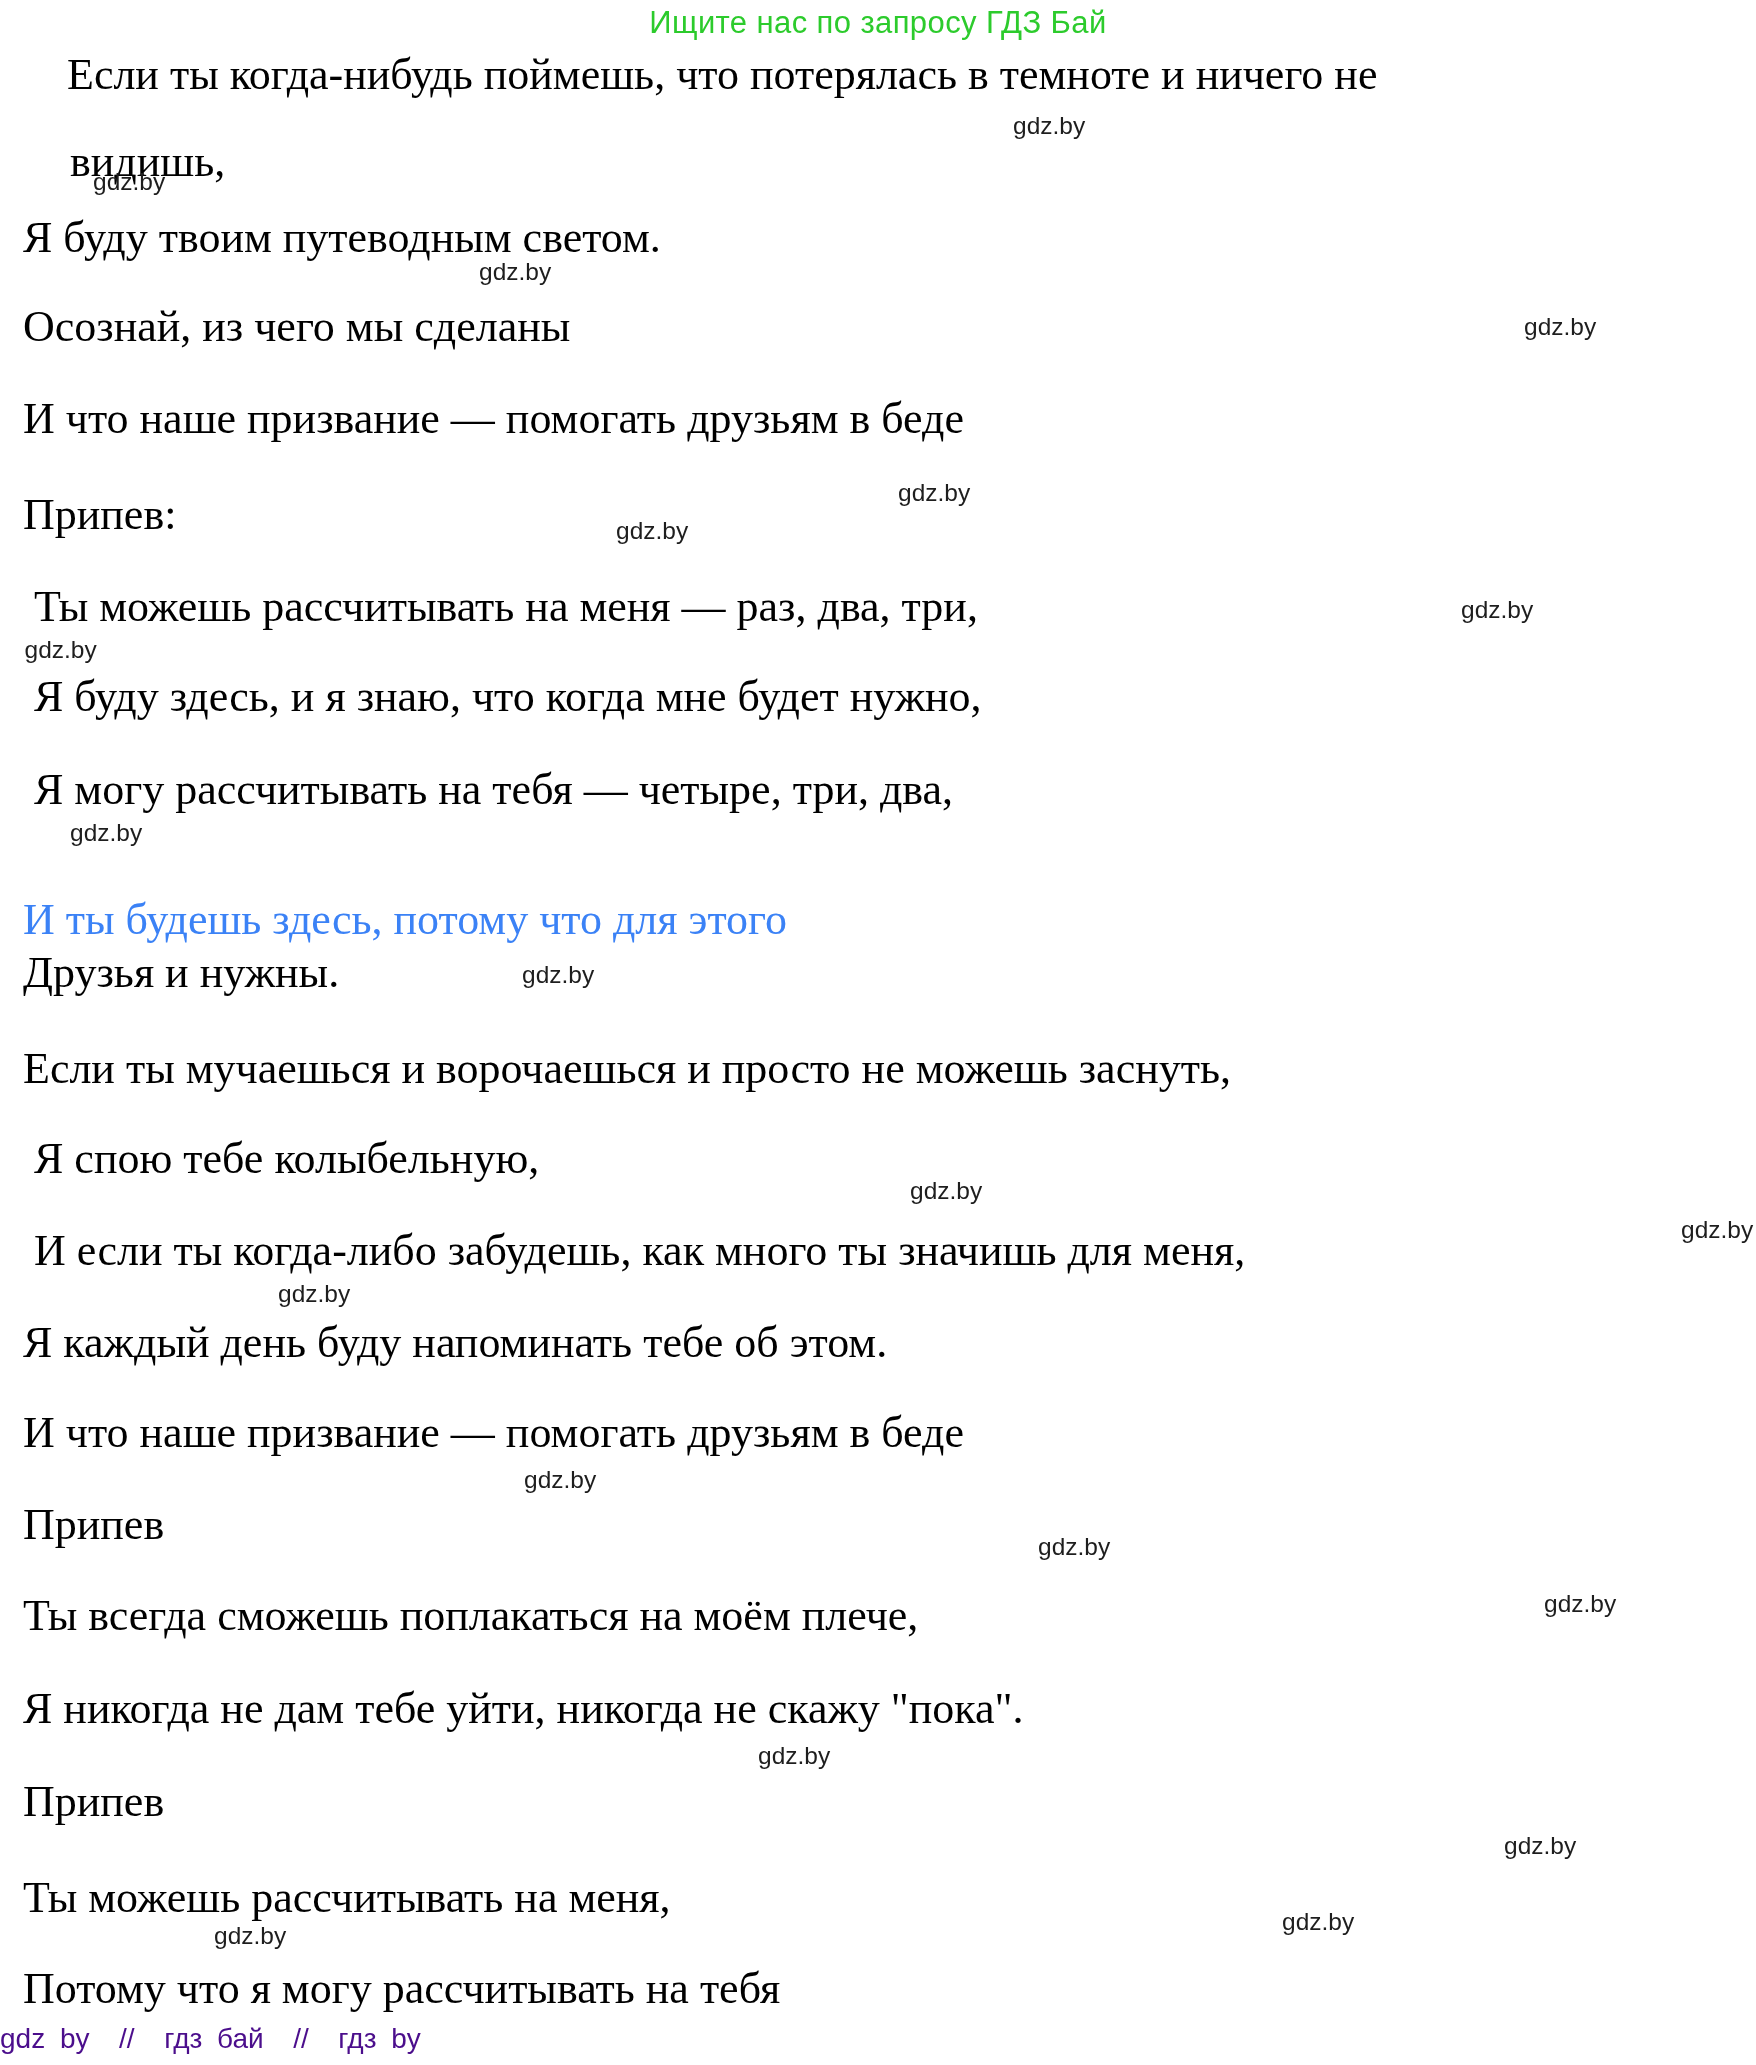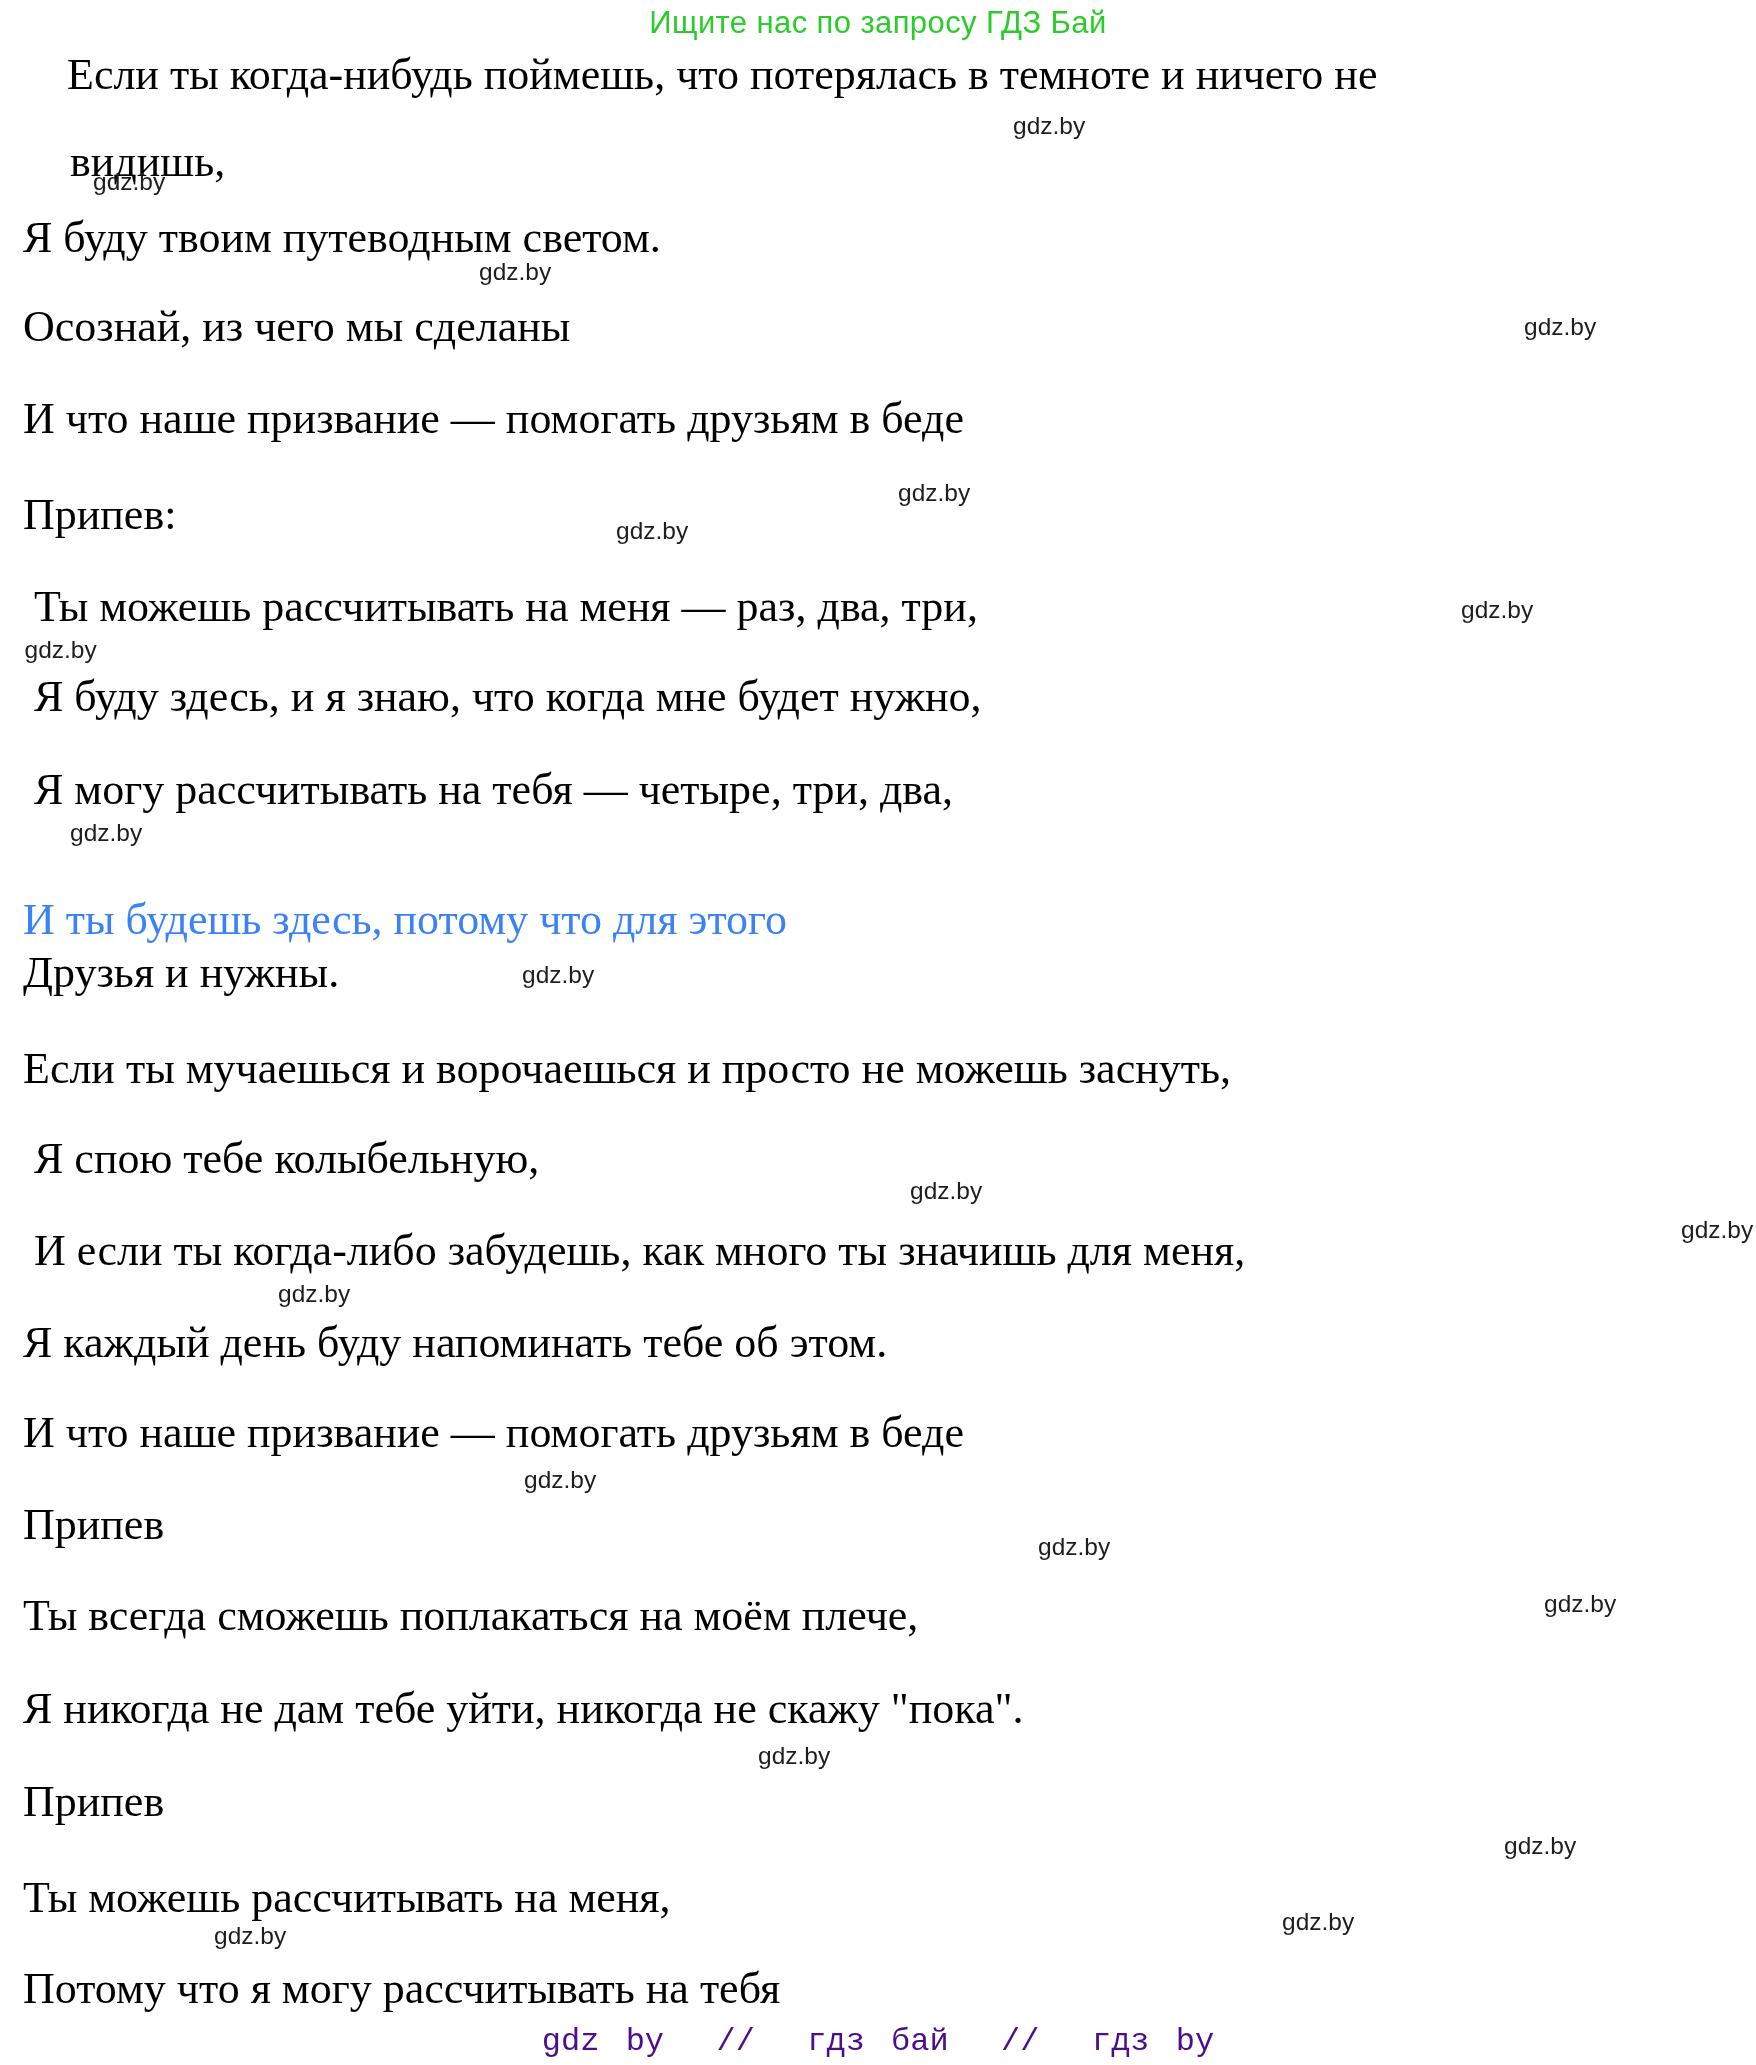--- a/index.html
+++ b/index.html
@@ -42,23 +42,22 @@
     font-family: "Liberation Sans", sans-serif;
     font-size: 24.5px;
     color: #1e1e1e;
     white-space: pre;
   }
   .footer-links {
     position: absolute;
     top: 2023px;
     left: 0;
     width: 100%;
-    text-align: center;
-    font-family: Liberation Mono, monospace;
-    font-size: 32px;
+    font-family: Liberation Sans, sans-serif;
+    font-size: 28px;
     word-spacing: 7px;
     color: #4b0e8c;
     white-space: pre;
   }
 </style>
 </head>
 <body>
 
 <div class="page">
   <div class="promo-header" style="color: rgb(44, 203, 44);">Ищите нас по запросу ГДЗ Бай</div>

